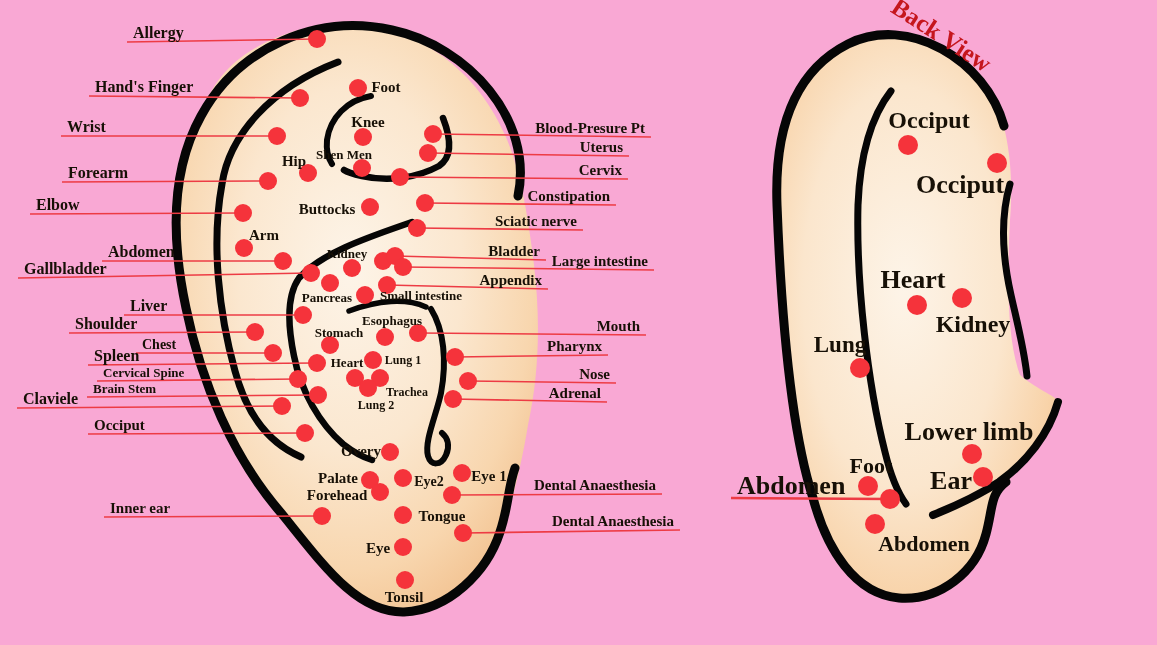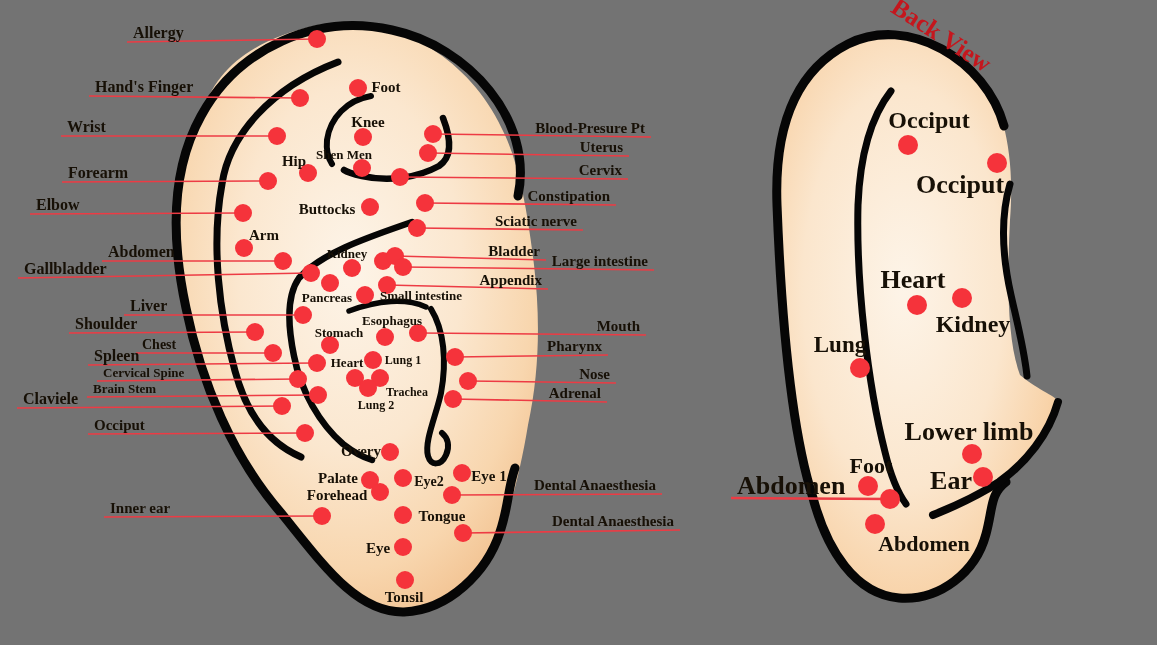--- a/index.html
+++ b/index.html
@@ -1,16 +1,16 @@
 <!DOCTYPE html>
 <html><head>
 <meta charset="utf-8">
 <style>
   html,body{margin:0;padding:0;background:#ffffff;}
-  #stage{position:relative;width:1157px;height:645px;background:#737373;overflow:hidden;
+  #stage{position:relative;width:1157px;height:645px;background:#f9a8d4;overflow:hidden;
          font-family:"Liberation Serif","DejaVu Serif",serif;}
   svg text{font-family:"Liberation Serif","DejaVu Serif",serif;font-weight:700;}
 </style>
 </head>
 <body>
 
 <div id="stage">
   <svg id="scene" width="1157" height="645" viewBox="0 0 1157 645">
     <defs>
       <radialGradient id="skinF" cx="48%" cy="42%" r="62%">

